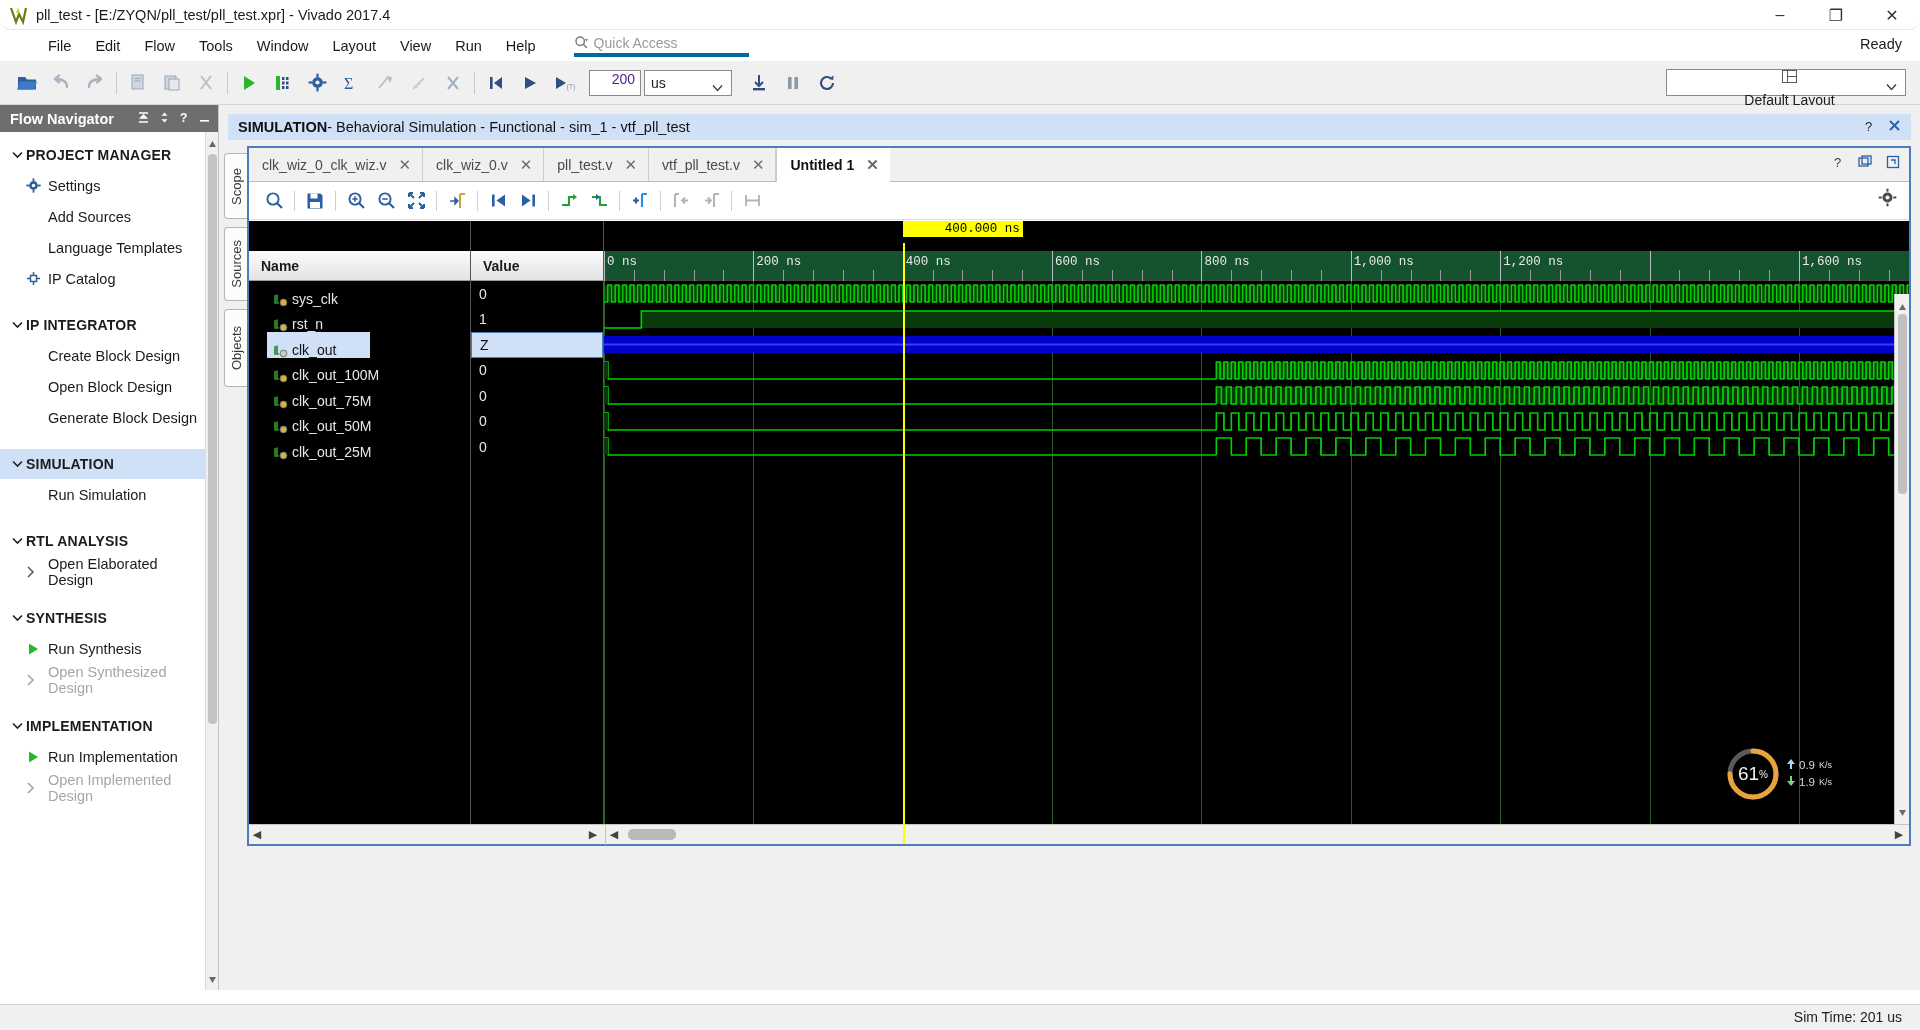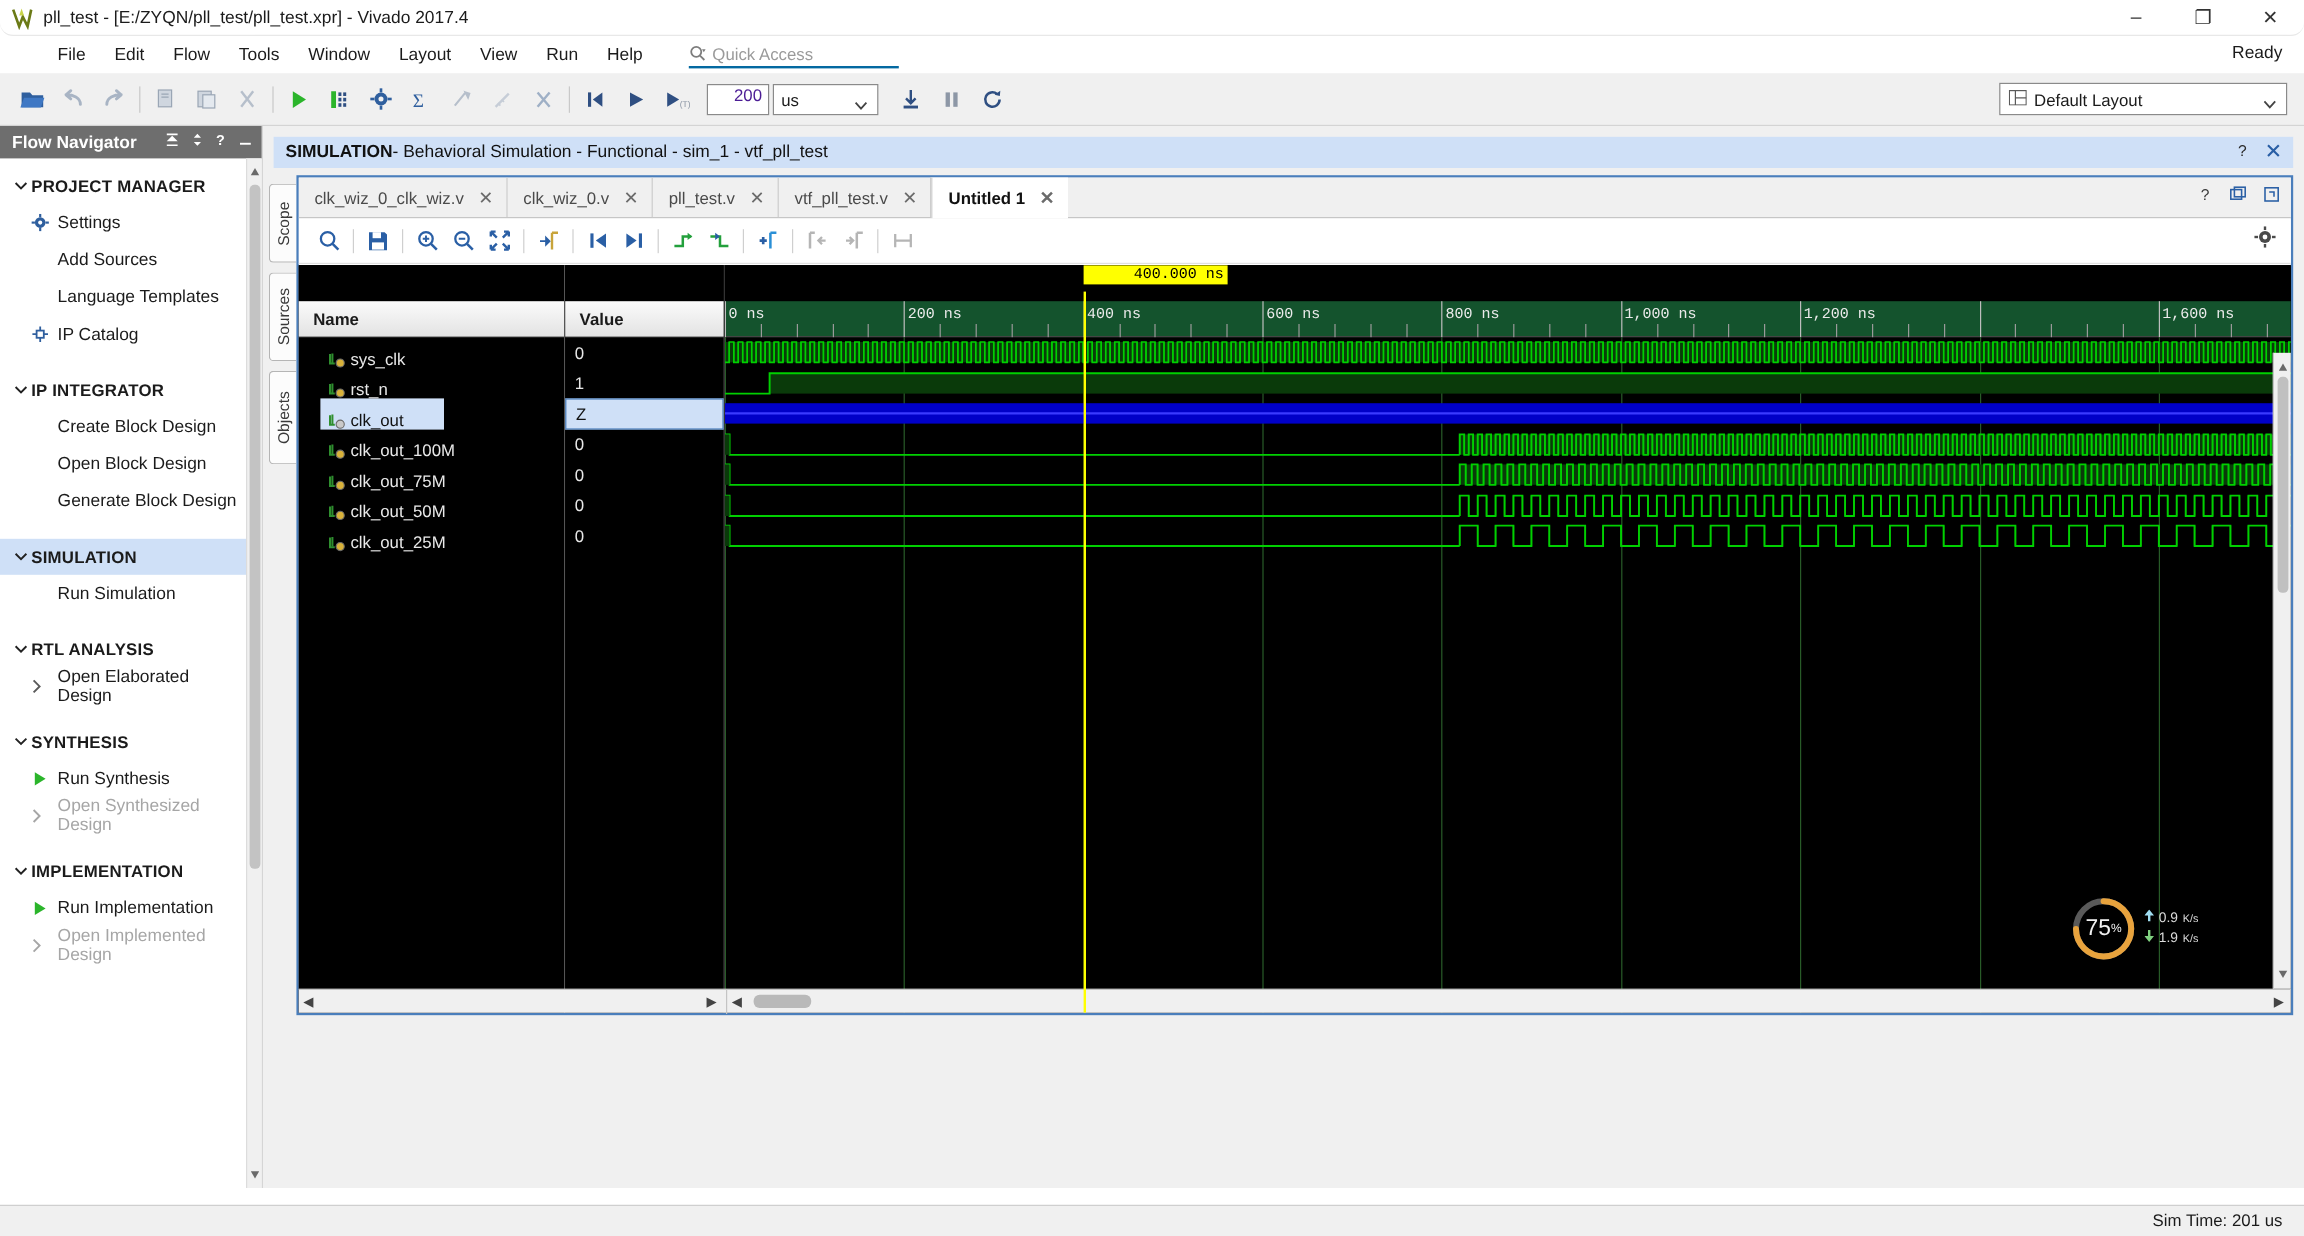--- a/index.html
+++ b/index.html
@@ -35,22 +35,22 @@
   
   #menubar {
     position: absolute; left: 0; top: 30px; width: 1920px; height: 31px;
     background: #ffffff; display: flex; align-items: center; padding-left: 28px;
   }
   .menu-item {
     font-size: 14.5px; color: #1b1b1b; padding: 3px 12px; white-space: nowrap;
   }
   #quickaccess {
     margin-left: 26px; width: 175px; height: 22px;
-    border-bottom: 2px solid #0369a1;
-    display: flex; align-items: center; gap: 5px;
+    border-bottom: 4px solid #0369a1;
+    display: flex; gap: 5px;
     font-size: 14px; color: #9a9a9a;
   }
   .qa-icon { width: 15px; height: 15px; position: relative; flex: none; }
   #ready-label {
     position: absolute; right: 18px; top: 6px;
     font-size: 14.5px; color: #1b1b1b;
   }
 
   
   #toolbar {
@@ -71,21 +71,21 @@
   #sim-time-unit {
     width: 88px; height: 26px; border: 1px solid #8a8a8a; background: #fff;
     font-size: 14px; color: #1b1b1b; padding-left: 6px;
     display: flex; align-items: center; position: relative;
   }
   #sim-time-unit .chev { position: absolute; right: 8px; top: 8px; }
   #layout-select {
     position: absolute; right: 14px; top: 8px;
     width: 240px; height: 27px; border: 1px solid #8a8a8a; background: #fff;
     display: flex; align-items: center; gap: 6px; padding-left: 7px;
-    font-size: 14px; color: #1b1b1b;
+    font-size: 14px; color: #1b1b1b; flex-direction: column;
   }
   #layout-select .chev { position: absolute; right: 8px; top: 8px; }
 
   
   #flownav {
     position: absolute; left: 0; top: 105px; width: 219px; height: 885px;
     background: #ffffff; border-right: 1px solid #c4c4c4;
   }
   #fn-header {
     height: 27px; background: #6e6e6e; color: #fff;
@@ -1044,21 +1044,21 @@
           </div>
         <div id="markerline" style="top: 22px; bottom: 0px; left: 298.743px;"></div>
 
         <div id="progwidget">
           <div class="ring">
             <svg width="56" height="56" viewBox="0 0 56 56">
               <circle cx="28" cy="28" r="23" fill="none" stroke="#5a5a5a" stroke-width="5"></circle>
               <circle cx="28" cy="28" r="23" fill="none" stroke="#e8a33d" stroke-width="5" stroke-dasharray="108 145" stroke-linecap="round" transform="rotate(-90 28 28)"></circle>
             </svg>
             <div class="pcttxt">
-              <span>75</span>
+              <span>61</span>
                 <sub>%</sub>
             </div>
           </div>
           <div class="rates">
             <div class="r">
               <span>
                 <svg width="8" height="10" viewBox="0 0 8 10">
                     <path d="M4 0 L8 5 H5 V10 H3 V5 H0 Z" fill="#9fdcf0"></path>
                   </svg>
               </span>

